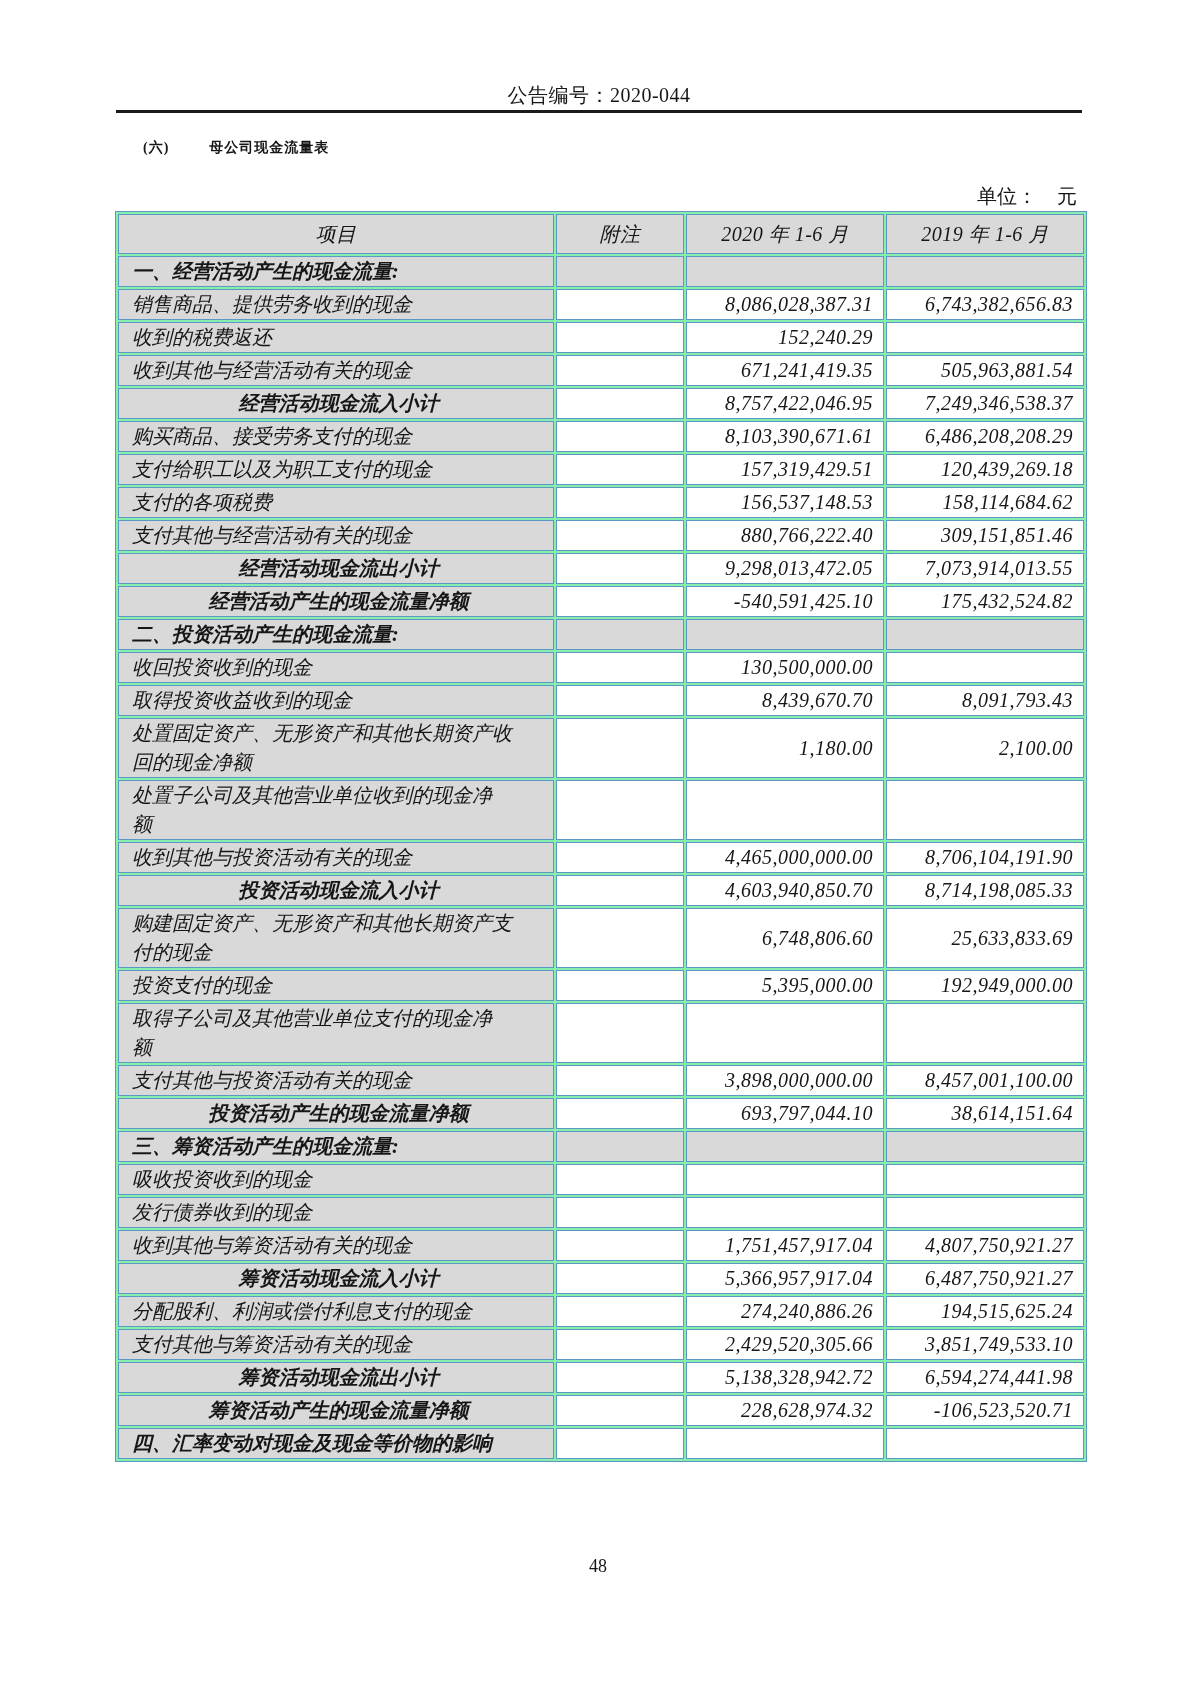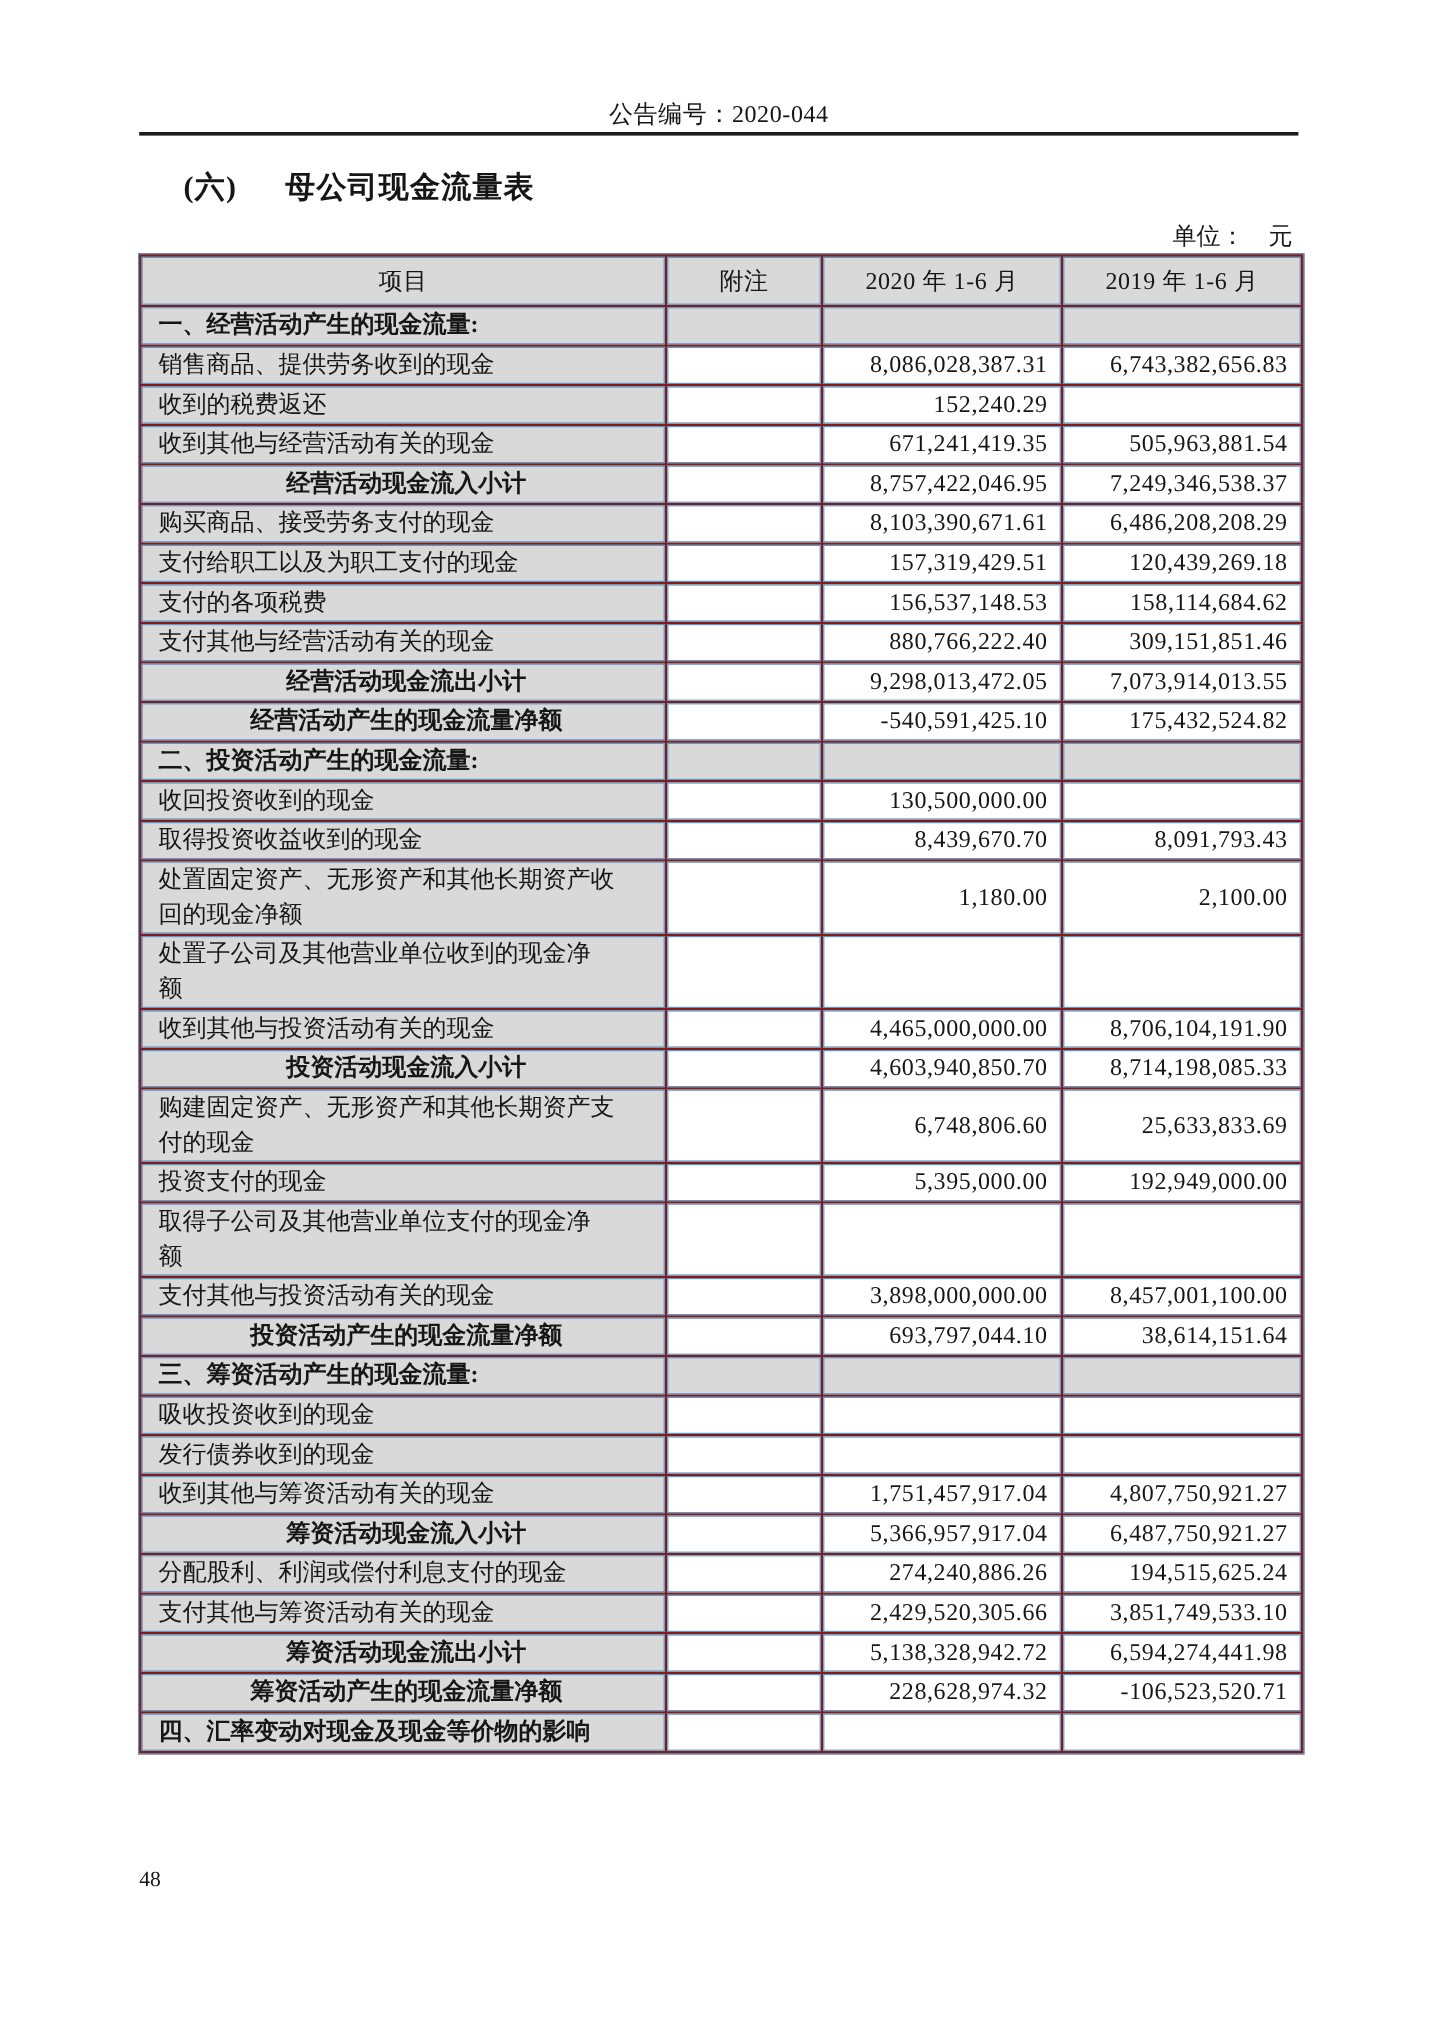--- a/index.html
+++ b/index.html
@@ -14,53 +14,53 @@
   }
   .docnum {
     position:absolute; top:82px; left:116px; width:966px;
     text-align:center; font-size:20px; letter-spacing:0.5px;
   }
   .rule {
     position:absolute; top:110px; left:116px; width:966px; height:3px;
     background:#1a1a1a;
   }
   .title {
-    position:absolute; top:139px; left:153px;
-    font-size:25px; font-weight:bold; letter-spacing:1px;
+    position:absolute; top:139px; left:143px;
+    font-size:14px; font-weight:bold; letter-spacing:1px;
   }
   .title .idx { margin-right:40px; font-weight:bold; }
   .unit {
     position:absolute; top:183px; left:116px; width:961px;
     text-align:right; font-size:20px;
   }
   .tablewrap { position:absolute; top:211px; left:115px; }
   table {
     border-collapse:separate; border-spacing:2px;
     table-layout:fixed; width:964px;
-    border:1px solid #5e97c4; background:#7f1d1d;
+    border:1px solid #5e97c4; background:#86efac;font-style:italic;
   }
   th, td { border:1px solid #5e97c4; overflow:hidden; }
   th {
     height:40px; background:#d9d9d9;
     font-size:20px; font-weight:normal; text-align:center; padding:0;
     letter-spacing:0.5px;
   }
   td { height:28px; line-height:29px; font-size:20px; padding:0 10px; background:#ffffff; }
   td.c-label {
     background:#d9d9d9; text-align:left; padding-left:13px; padding-right:8px;
     white-space:pre-wrap;
     margin-top:45px;
   }
   td.c-v { text-align:right; letter-spacing:0.5px; }
   tr.row-section td { background:#d9d9d9; font-weight:bold; }
   tr.row-subtotal td.c-label { font-weight:bold; text-align:center; }
   tr.row-impact td.c-label { font-weight:bold; }
   .pagenum {
     position:absolute; top:1556px; left:116px; width:964px;
-    text-align:left; font-size:18px;
+    text-align:center; font-size:18px;
   }
 </style>
 </head>
 <body>
 
 <div class="docnum">公告编号：2020-044</div>
 <div class="rule"></div>
 
 <div class="title">
   <span class="idx">(六)</span><span>母公司现金流量表</span>

